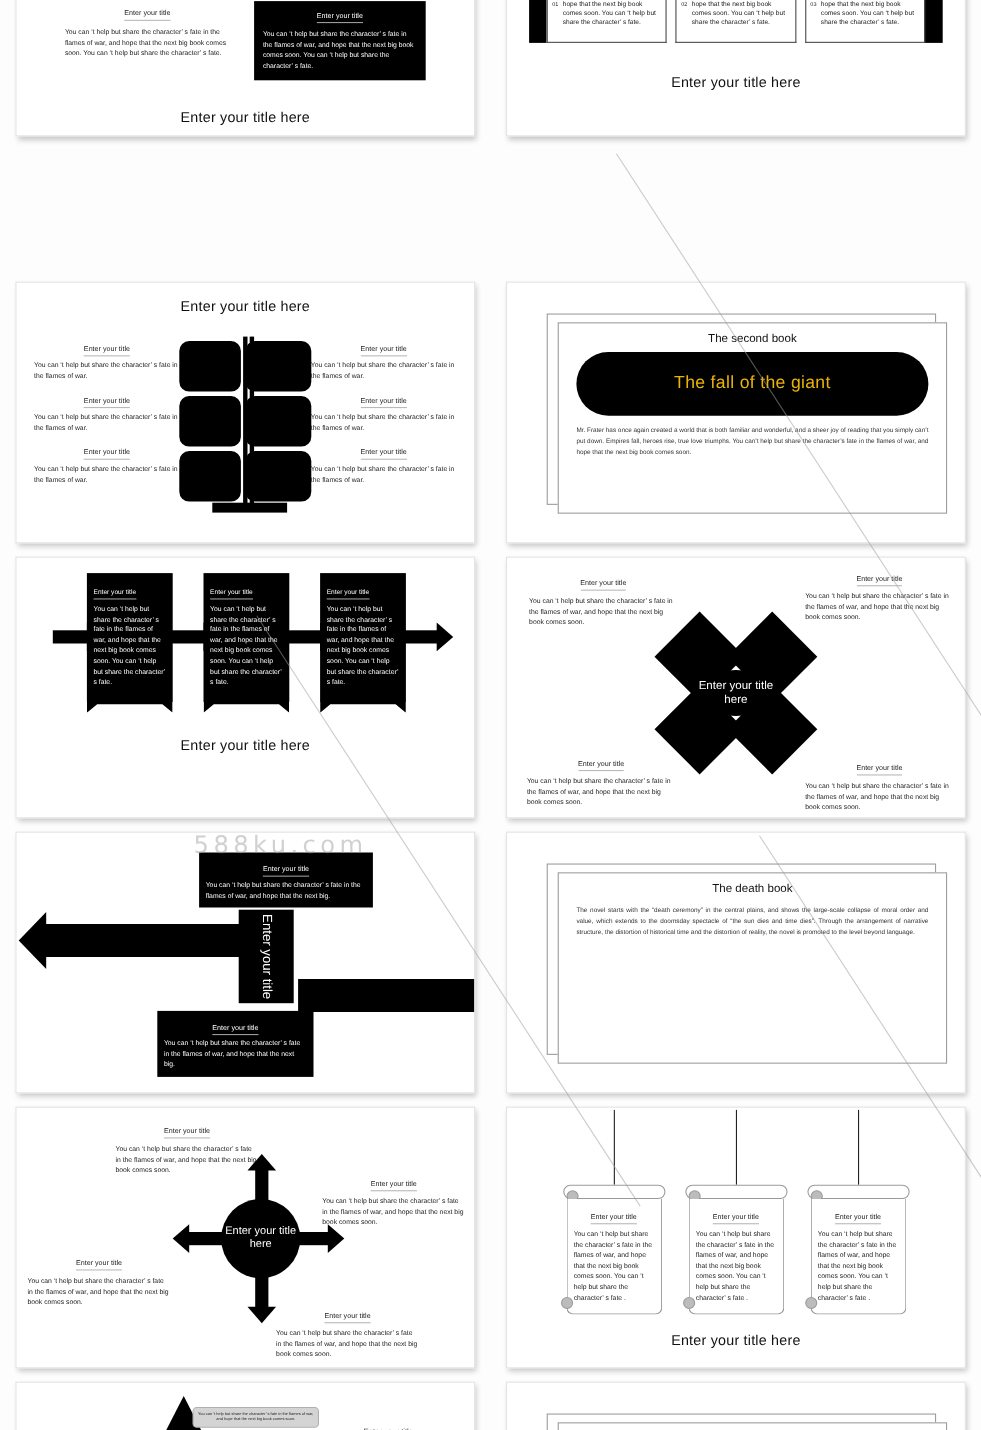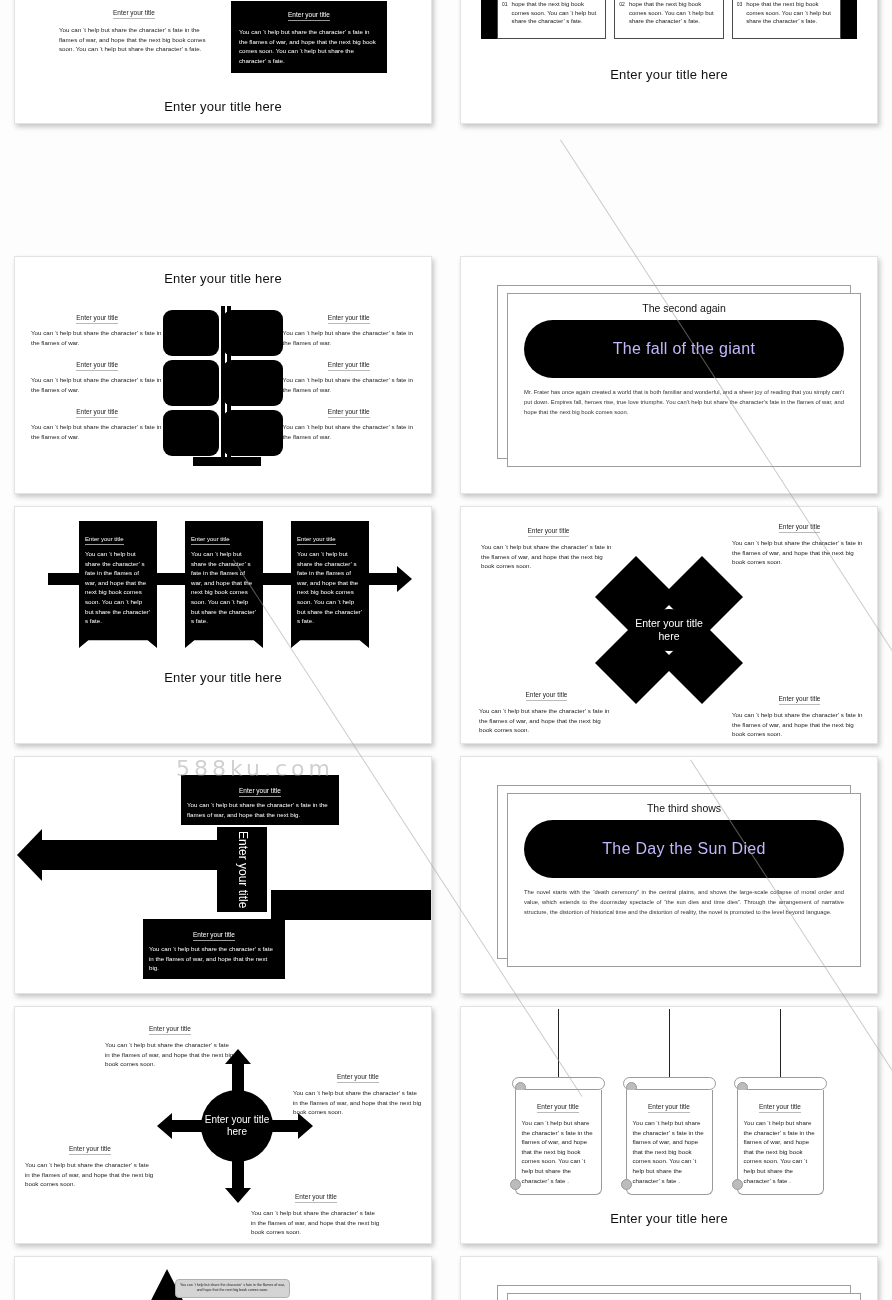--- a/index.html
+++ b/index.html
@@ -68,21 +68,21 @@
   .s3-center { width:126px; position:relative; height:152px; }
   .rrect { position:absolute; background:#000; border-radius:9px; }
   .stem  { position:absolute; background:#000; }
 
   
   .book-outer { position:absolute; left:36px; top:28px; right:26px; bottom:34px;
                 border:1px solid #9d9d9d; }
   .book-inner { position:absolute; left:46px; top:36px; right:16px; bottom:26px;
                 border:1px solid #9d9d9d; background:#fff; padding:8px 16px; }
   .book-kicker { text-align:center; font-size:10.5px; color:#111; margin-bottom:6px;}
-  .book-band { background:#000; color:#c4b5fd; text-align:center;
+  .book-band { background:#000; color:#eab308; text-align:center;
                font-size:16px; padding:20px 0; letter-spacing:.3px;border-radius:29px; }
   .book-desc { font-size:5.8px; line-height:1.75; color:#333; margin-top:9px; text-align:justify;}
 
   
   .s5-row { display:flex; align-items:center; justify-content:center;
             gap:0; padding-top:14px; }
   .arrow-r {
     position:relative; width:44px; height:12px; background:#000; margin:0 -1px;
   }
   .arrow-r:after{
@@ -265,21 +265,21 @@
         </div>
 
       </div>
     </div>
   </div>
 
   <div class="cell">
     <div class="slide">
       <div class="book-outer"></div>
       <div class="book-inner">
-        <div class="book-kicker">The second again</div>
+        <div class="book-kicker">The second book</div>
         <div class="book-band">The fall of the giant</div>
         <div class="book-desc">Mr. Frater has once again created a world that is both familiar and wonderful, and a sheer joy of reading that you simply can’t put down. Empires fall, heroes rise, true love triumphs. You can’t help but share the character’s fate in the flames of war, and hope that the next big book comes soon.</div>
       </div>
     </div>
   </div>
 
   <div class="cell">
     <div class="slide">
       <div class="s5-row">
         <div class="arrow-r" style="width:32px;"></div>
@@ -352,22 +352,21 @@
         <div style="text-align:center;"><span class="mini-head w">Enter your title</span></div>
         <div class="body-txt w" style="margin-top:3px;">You can ‘t help but share the character’ s fate in the flames of war, and hope that the next big.</div>
       </div>
     </div>
   </div>
 
   <div class="cell">
     <div class="slide">
       <div class="book-outer"></div>
       <div class="book-inner">
-        <div class="book-kicker">The third shows</div>
-        <div class="book-band">The Day the Sun Died</div>
+        <div class="book-kicker">The death book</div>
         <div class="book-desc">The novel starts with the “death ceremony” in the central plains, and shows the large-scale collapse of moral order and value, which extends to the doomsday spectacle of “the sun dies and time dies”. Through the arrangement of narrative structure, the distortion of historical time and the distortion of reality, the novel is promoted to the level beyond language.</div>
       </div>
     </div>
   </div>
 
   <div class="cell">
     <div class="slide s9">
       <div class="s9-box" style="left:90px;top:10px;">
         <div style="text-align:center;"><span class="mini-head">Enter your title</span></div>
         <div class="body-txt" style="margin-top:5px;">You can ‘t help but share the character’ s fate in the flames of war, and hope that the next big book comes soon.</div>

